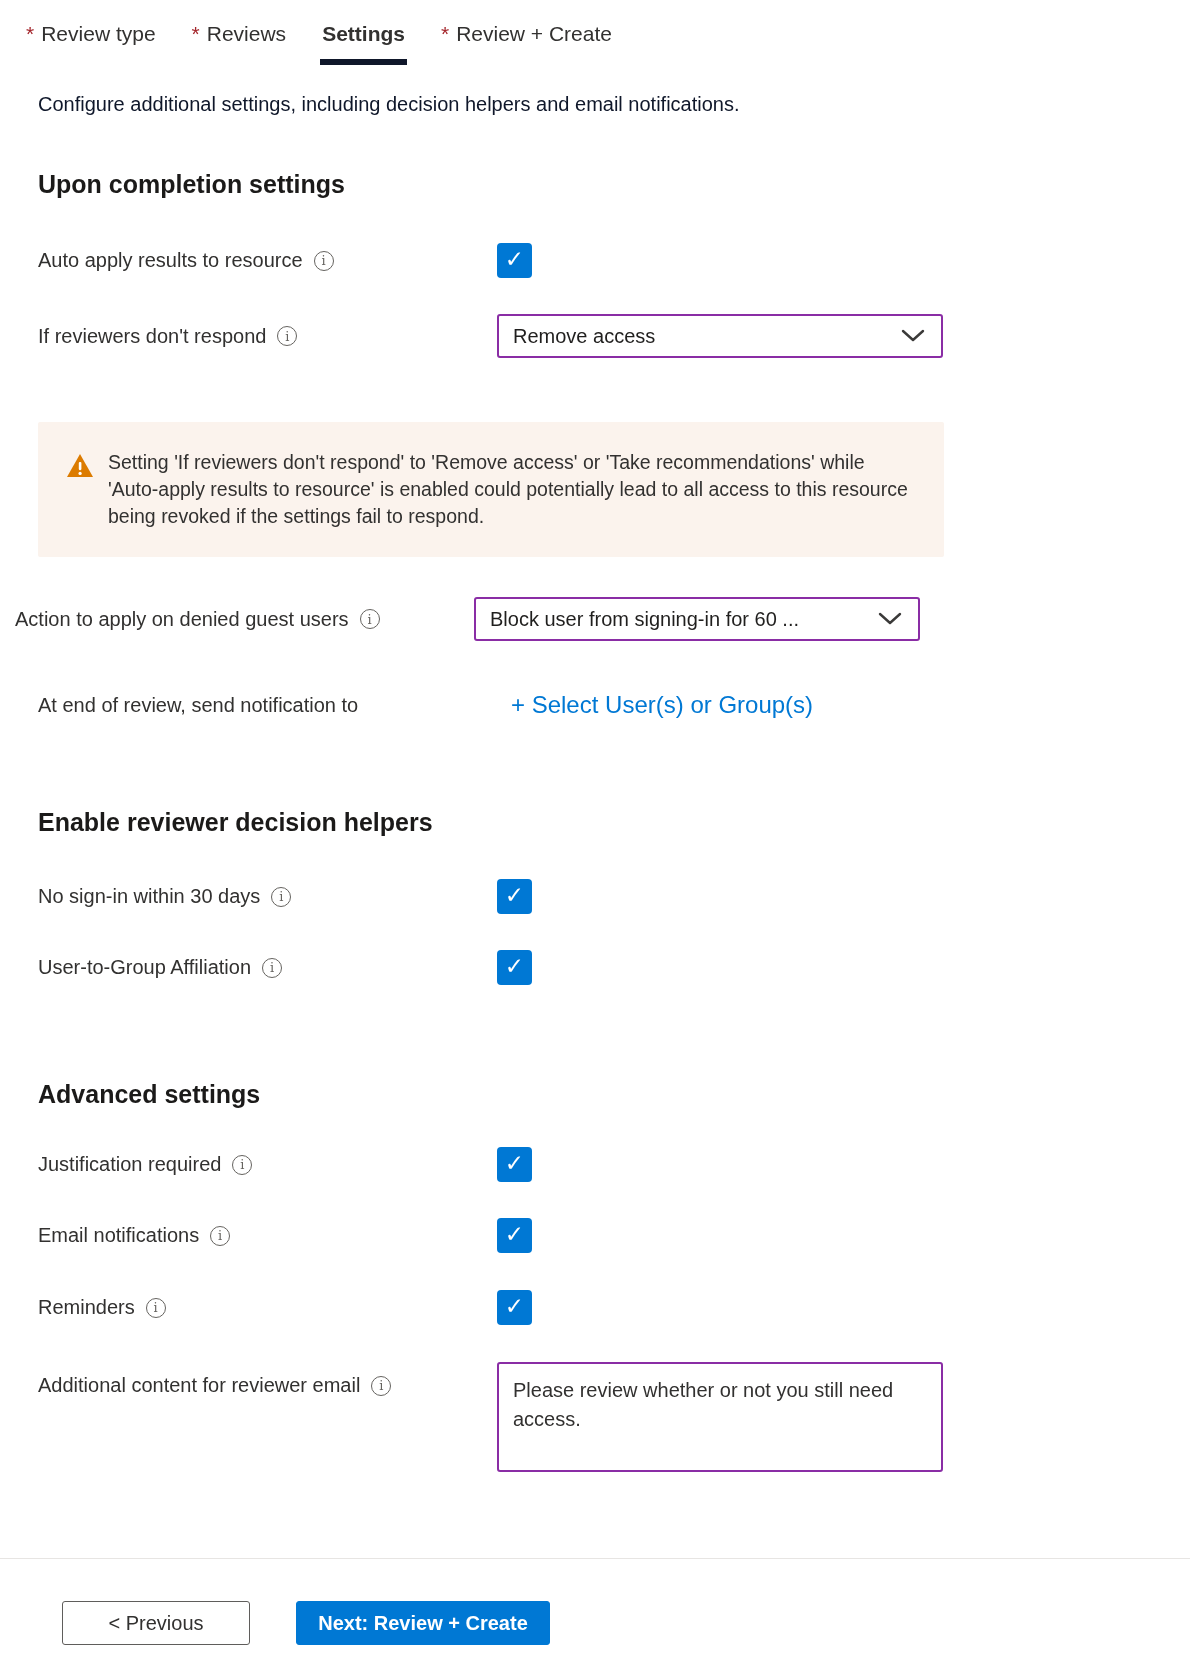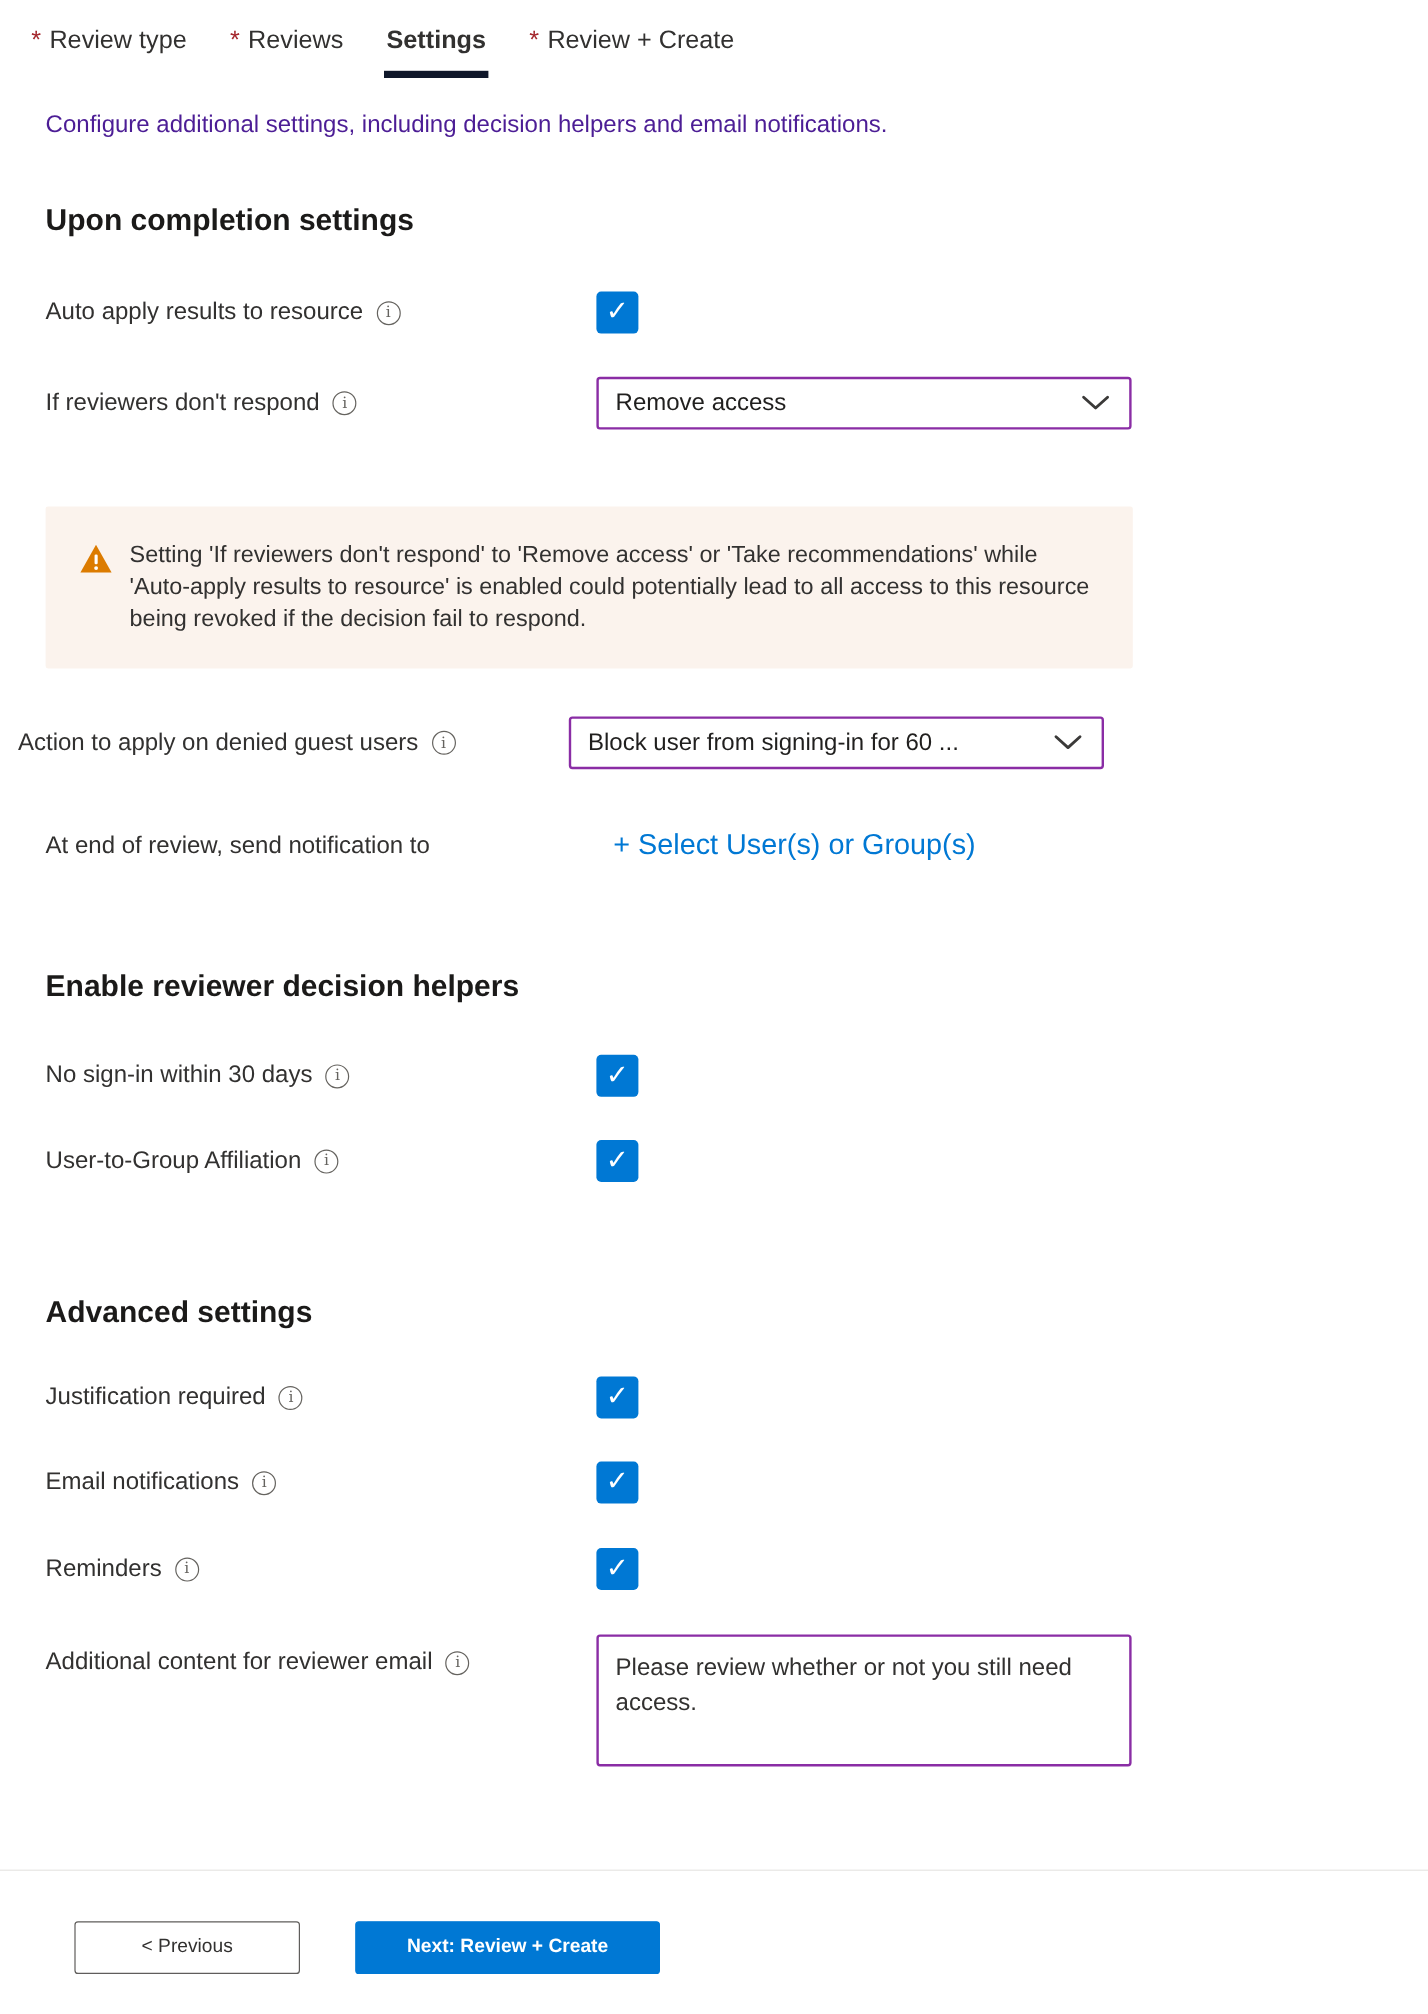--- a/index.html
+++ b/index.html
@@ -8,21 +8,21 @@
     width: 1190px; height: 1678px; overflow: hidden; position: relative;
     font-family: "Liberation Sans", sans-serif;
     color: #323130;
   }
   
   .tabs { display: flex; gap: 32px; margin: 20px 0 0 24px; }
   .tab { font-size: 21px; padding: 2px 2px 13px 2px; color: #323130; cursor: pointer; white-space: nowrap; }
   .tab .req { color: #a4262c; margin-right: 7px; }
   .tab.active { font-weight: 700; border-bottom: 6px solid #0f172a; }
   
-  .subtitle { margin: 26px 0 0 38px; font-size: 20px; line-height: 26px; color: #4c1d95; }
+  .subtitle { margin: 26px 0 0 38px; font-size: 20px; line-height: 26px; color: #0f172a; }
   
   h2.section { margin: 52px 0 0 38px; font-size: 25px; line-height: 30px; font-weight: 700; color: #1b1a19; }
   h2.section.h2b { margin-top: 88px; }
   h2.section.h3b { margin-top: 94px; }
   
   .row { display: flex; align-items: center; margin-left: 38px; }
   .row-label { width: 459px; display: flex; align-items: center; font-size: 20px; color: #323130; flex-shrink: 0; }
   .row-label .lbl { white-space: nowrap; }
   .info {
     width: 20px; height: 20px; border: 1.6px solid #65635f; border-radius: 50%;
@@ -61,21 +61,21 @@
   .row.ta-row { align-items: flex-start; }
   .row.ta-row .row-label { margin-top: 12px; }
   textarea.ta {
     width: 446px; height: 110px; border: 2px solid #8a2da5; border-radius: 3px;
     padding: 12px 14px; font-size: 20px; line-height: 29px; color: #323130;
     font-family: "Liberation Sans", sans-serif; resize: none; outline: none; background: #fff;
   }
   
   .footer-divider { margin-top: 86px; border-top: 1px solid #e7e5e3; width: 100%; }
   .footer { display: flex; gap: 46px; padding: 42px 0 0 62px; }
-  .btn { height: 44px; font-size: 16px; border-radius: 3px; cursor: pointer; font-family: "Liberation Sans", sans-serif; }
+  .btn { height: 44px; font-size: 20px; border-radius: 3px; cursor: pointer; font-family: "Liberation Sans", sans-serif; }
   .btn-prev { width: 188px; background: #ffffff; border: 1.5px solid #5f5d5b; color: #323130; }
   .btn-next { width: 254px; background: #0078d4; border: 1px solid #0078d4; color: #ffffff; font-weight: 700; }
 </style>
 </head>
 <body>
 
 <div class="page">
 
   <nav class="tabs">
     <div class="tab">
@@ -122,21 +122,21 @@
         </svg>
     </div>
   </div>
 
   <div class="warning">
     <svg class="w-icon" width="28" height="25" viewBox="0 0 28 25">
       <path d="M14 1 L27 24 H1 Z" fill="#dc7b00"></path>
       <rect x="12.8" y="9" width="2.6" height="8.2" rx="1.1" fill="#ffffff"></rect>
       <circle cx="14.1" cy="20.4" r="1.6" fill="#ffffff"></circle>
     </svg>
-    <p>Setting 'If reviewers don't respond' to 'Remove access' or 'Take recommendations' while 'Auto-apply results to resource' is enabled could potentially lead to all access to this resource being revoked if the decision fail to respond.</p>
+    <p>Setting 'If reviewers don't respond' to 'Remove access' or 'Take recommendations' while 'Auto-apply results to resource' is enabled could potentially lead to all access to this resource being revoked if the settings fail to respond.</p>
   </div>
 
   <div class="row mt40">
     <div class="row-label">
       <span class="lbl">Action to apply on denied guest users</span>
       <span class="info">
           <span>i</span>
         </span>
     </div>
     <div class="dropdown">

